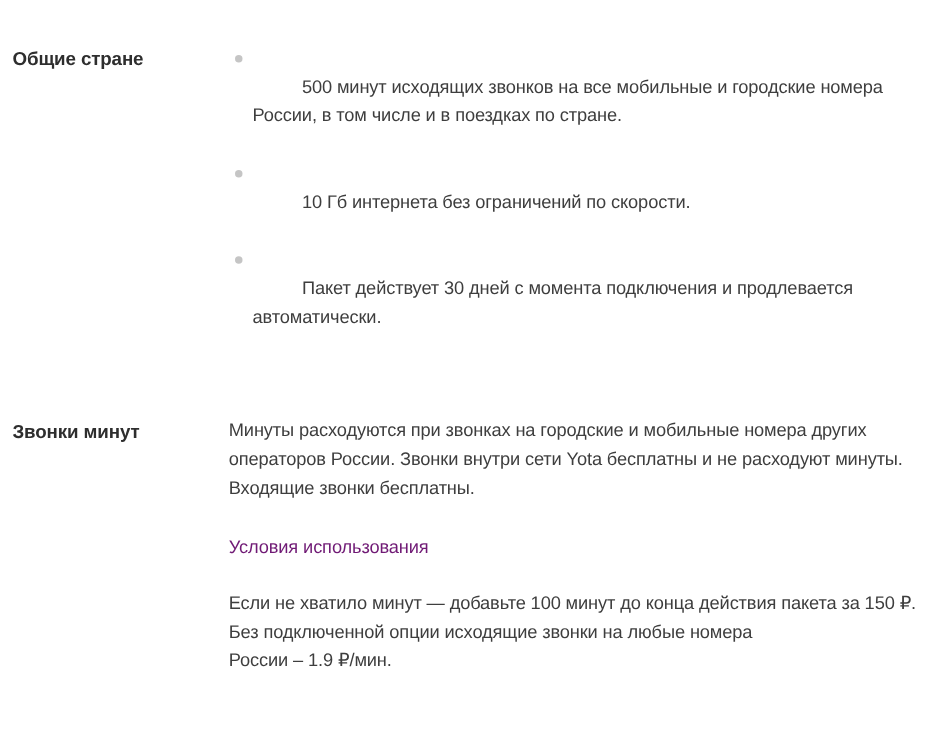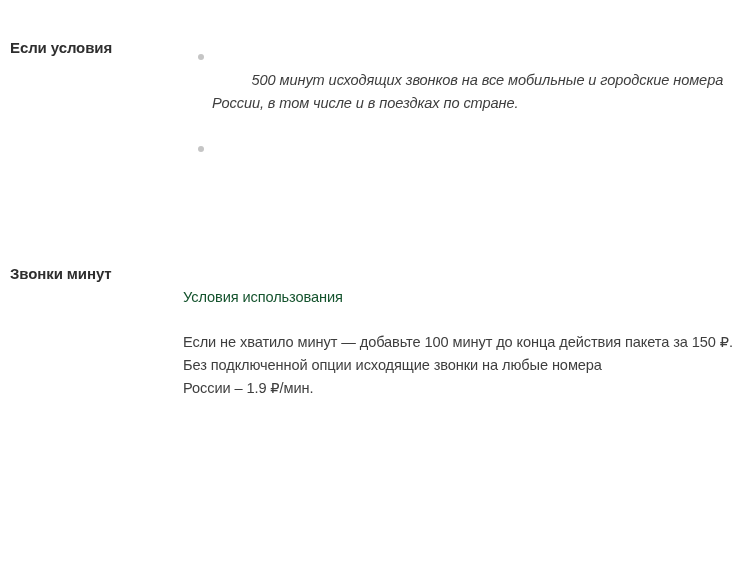--- a/index.html
+++ b/index.html
@@ -24,65 +24,72 @@
     width: 173px;
     margin: 0;
     font-size: 15px;
     font-weight: 700;
     line-height: 23px;
     color: #2e2e2e;
     letter-spacing: -0.1px;
   }
   .col-content { flex: 1 1 auto; min-width: 0; }
 
-  .dots { list-style: none; margin: 10px; padding: 0; font-style: italic; }
+  .dots { list-style: none; margin: 0; padding: 0; }
   .dots li {
     position: relative;
     padding-left: 19px;
     white-space: pre;
   }
   .dot {
     position: absolute;
     left: 5px; top: 8px;
     width: 6px; height: 6px;
     border-radius: 50%;
     background: #c5c5c5;
   }
 
   .para { margin: 0; white-space: pre; }
   .subtitle {
     margin: 24px 0 0 0;
-    color: #14532d;
+    color: #701a75;
     white-space: pre;
   }
   .para.add-minutes { margin-top: 22px; }
 </style>
 </head>
 <body>
 
 <div class="page">
 
   <div class="section-row">
-    <h2 class="col-heading">Если условия</h2>
+    <h2 class="col-heading">Общие стране</h2>
     <div class="col-content">
       <ul class="dots">
         <li>
           <span class="dot"></span><span>500 минут исходящих звонков на все мобильные и городские номера
 России, в том числе и в поездках по стране.</span>
         </li>
         <li>
-          <span class="dot"></span>
+          <span class="dot"></span><span>10 Гб интернета без ограничений по скорости.</span>
+        </li>
+        <li>
+          <span class="dot"></span><span>Пакет действует 30 дней с момента подключения и продлевается
+автоматически.</span>
         </li>
       </ul>
     </div>
   </div>
 
   <div class="section-row second">
     <h2 class="col-heading">Звонки минут</h2>
     <div class="col-content">
+      <p class="para">Минуты расходуются при звонках на городские и мобильные номера других
+операторов России. Звонки внутри сети Yota бесплатны и не расходуют минуты.
+Входящие звонки бесплатны.</p>
       <p class="subtitle">Условия использования</p>
       <p class="para add-minutes">Если не хватило минут — добавьте 100 минут до конца действия пакета за 150 ₽.
 Без подключенной опции исходящие звонки на любые номера
 России – 1.9 ₽/мин.</p>
 
     </div>
   </div>
 
 </div>
 

